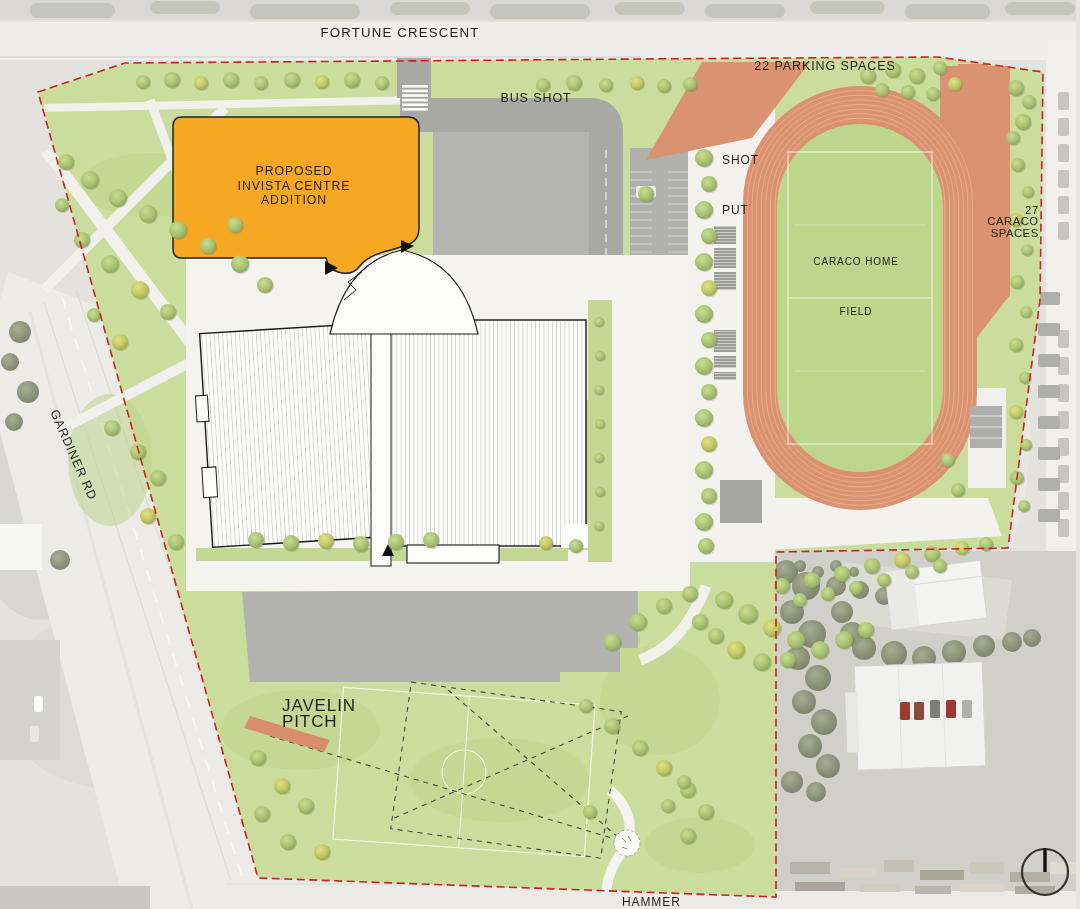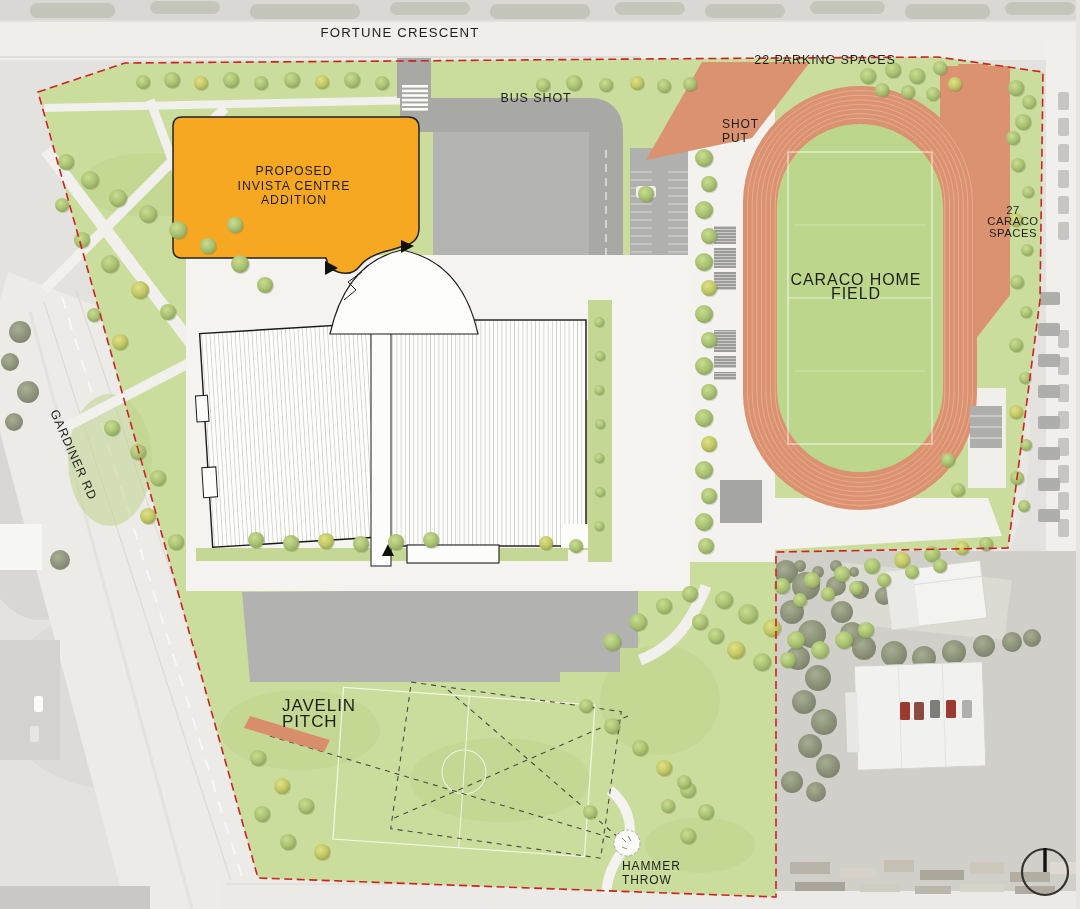--- a/index.html
+++ b/index.html
@@ -4,24 +4,24 @@
 <style>
   html,body{margin:0;padding:0;background:#e5e4e1;}
   .stage{position:relative;width:1076px;height:909px;overflow:hidden;
          font-family:"Liberation Sans",sans-serif;}
   svg{position:absolute;left:0;top:0;}
   .lbl{position:absolute;color:#1e1e1c;font-size:12.5px;letter-spacing:.9px;
        white-space:nowrap;line-height:1.18;text-align:center;
        transform:translate(-50%,-50%);}
   .lbl.left{transform:translate(0,0);text-align:left;}
   .lbl.big{font-size:13.2px;letter-spacing:1.2px;}
-  .lbl.small{font-size:11.3px;letter-spacing:.5px;line-height:1.0;}
+  .lbl.small{font-size:11.3px;letter-spacing:.5px;line-height:1.0;text-align:right;}
   .lbl.rot{transform:translate(-50%,-50%) rotate(66deg);}
   .lbl.lh15 div{line-height:15.5px;}
-  .lbl.lh13 div{line-height:13.5px;}
+  .lbl.lh13 div{line-height:13.5px;margin-top:36px;}
 </style>
 </head>
 <body>
 
 <div class="stage">
 <svg id="plan" width="1080" height="909" viewBox="0 0 1080 909">
   <defs>
     <pattern id="hatchV" width="4.2" height="10" patternUnits="userSpaceOnUse">
       <rect width="4.2" height="10" fill="#fdfdfb"></rect>
       <path d="M2.1,0 V10" stroke="#c9c9c6" stroke-width="0.8"></path>
@@ -733,36 +733,36 @@
 
   <g>
     <circle cx="1045" cy="872" r="23" fill="none" stroke="#33332f" stroke-width="2.2"></circle>
     <path d="M1045,872 L1045,848" stroke="#111" stroke-width="3.4"></path>
   </g>
 </svg>
 
 <div class="lbl big" style="left:400px;top:33px">FORTUNE CRESCENT</div>
 <div class="lbl rot" style="left:73px;top:455px">GARDINER RD</div>
 <div class="lbl" style="left:536px;top:98px">BUS SHOT</div>
-<div class="lbl" style="left:825px;top:60px">22 PARKING SPACES</div>
+<div class="lbl" style="left:825px;top:66px">22 PARKING SPACES</div>
 <div class="lbl small" style="left:1013px;top:222px">
   <div>27</div>
   <div>CARACO</div>
   <div>SPACES</div>
 </div>
 <div class="lbl" style="left:294px;top:186px;font-size:12.3px">
   <div>PROPOSED</div>
   <div>INVISTA CENTRE</div>
   <div>ADDITION</div>
 </div>
 <div class="lbl left lh13" style="left:722px;top:118px;font-size:12px">
   <div>SHOT</div>
   <div>PUT</div>
 </div>
-<div class="lbl lh13" style="left:856px;top:286px;font-size:16px">
+<div class="lbl lh13" style="left:856px;top:268px;font-size:10px">
   <div>CARACO HOME</div>
   <div>FIELD</div>
 </div>
 <div class="lbl left lh15" style="left:282px;top:698px;font-size:17px">
   <div>JAVELIN</div>
   <div>PITCH</div>
 </div>
 <div class="lbl left lh13" style="left:622px;top:860px;font-size:12px">
   <div>HAMMER</div>
   <div>THROW</div>

